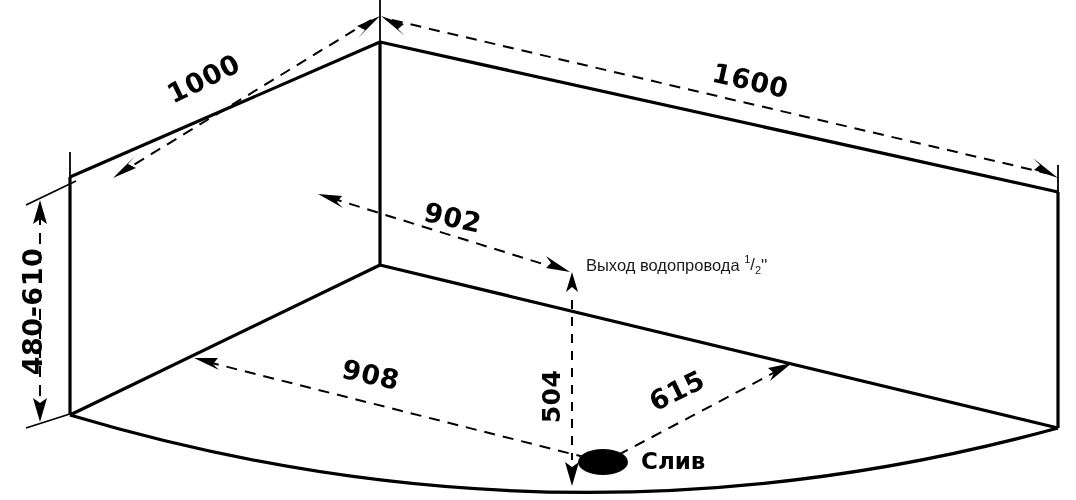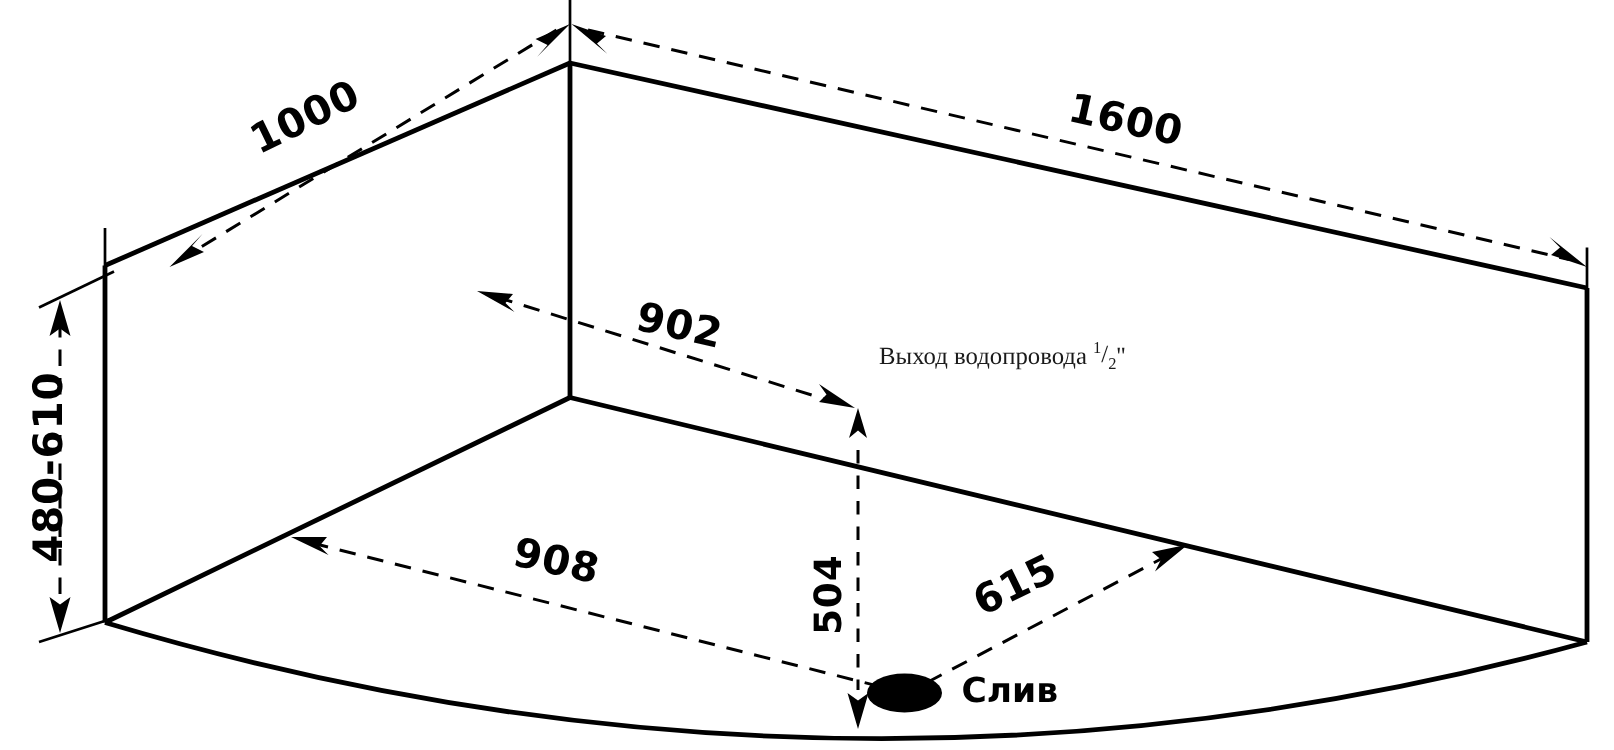--- a/index.html
+++ b/index.html
@@ -65,25 +65,26 @@
     white-space: nowrap;
     letter-spacing: 0.5px;
     transform-origin: 50% 50%;
     user-select: none;
   }
   .dimnum.sm {
     font-size: 25px;
   }
   .note {
     position: absolute;
-    font-family: Liberation Serif, serif;
+    font-family: Liberation Sans, sans-serif;
     font-size: 16.5px;
     color: #1a1a1a;
     white-space: nowrap;
     line-height: 26px;
+    margin-top: 27px;
   }
   .note sup, .note sub {
     font-size: 11px;
   }
   .label-bold {
     position: absolute;
     font-family: "DejaVu Sans", sans-serif;
     font-weight: 700;
     font-size: 23px;
     color: #000000;

